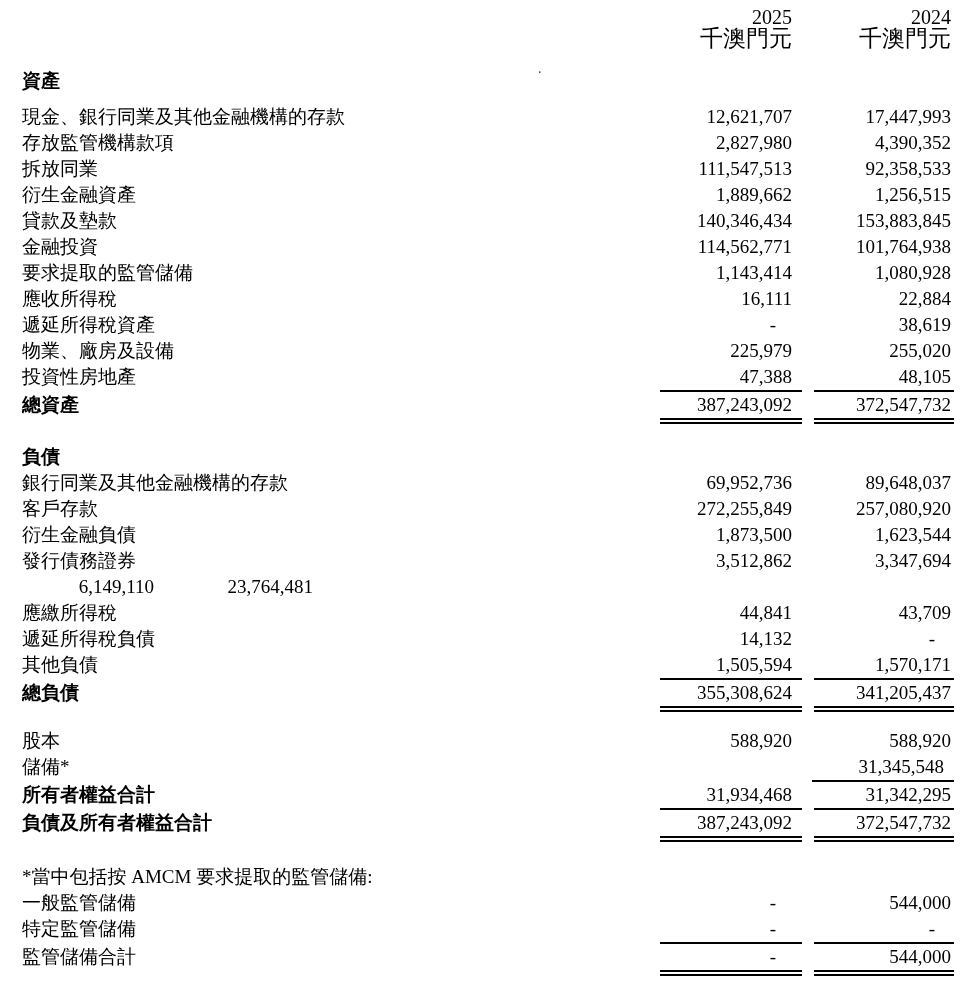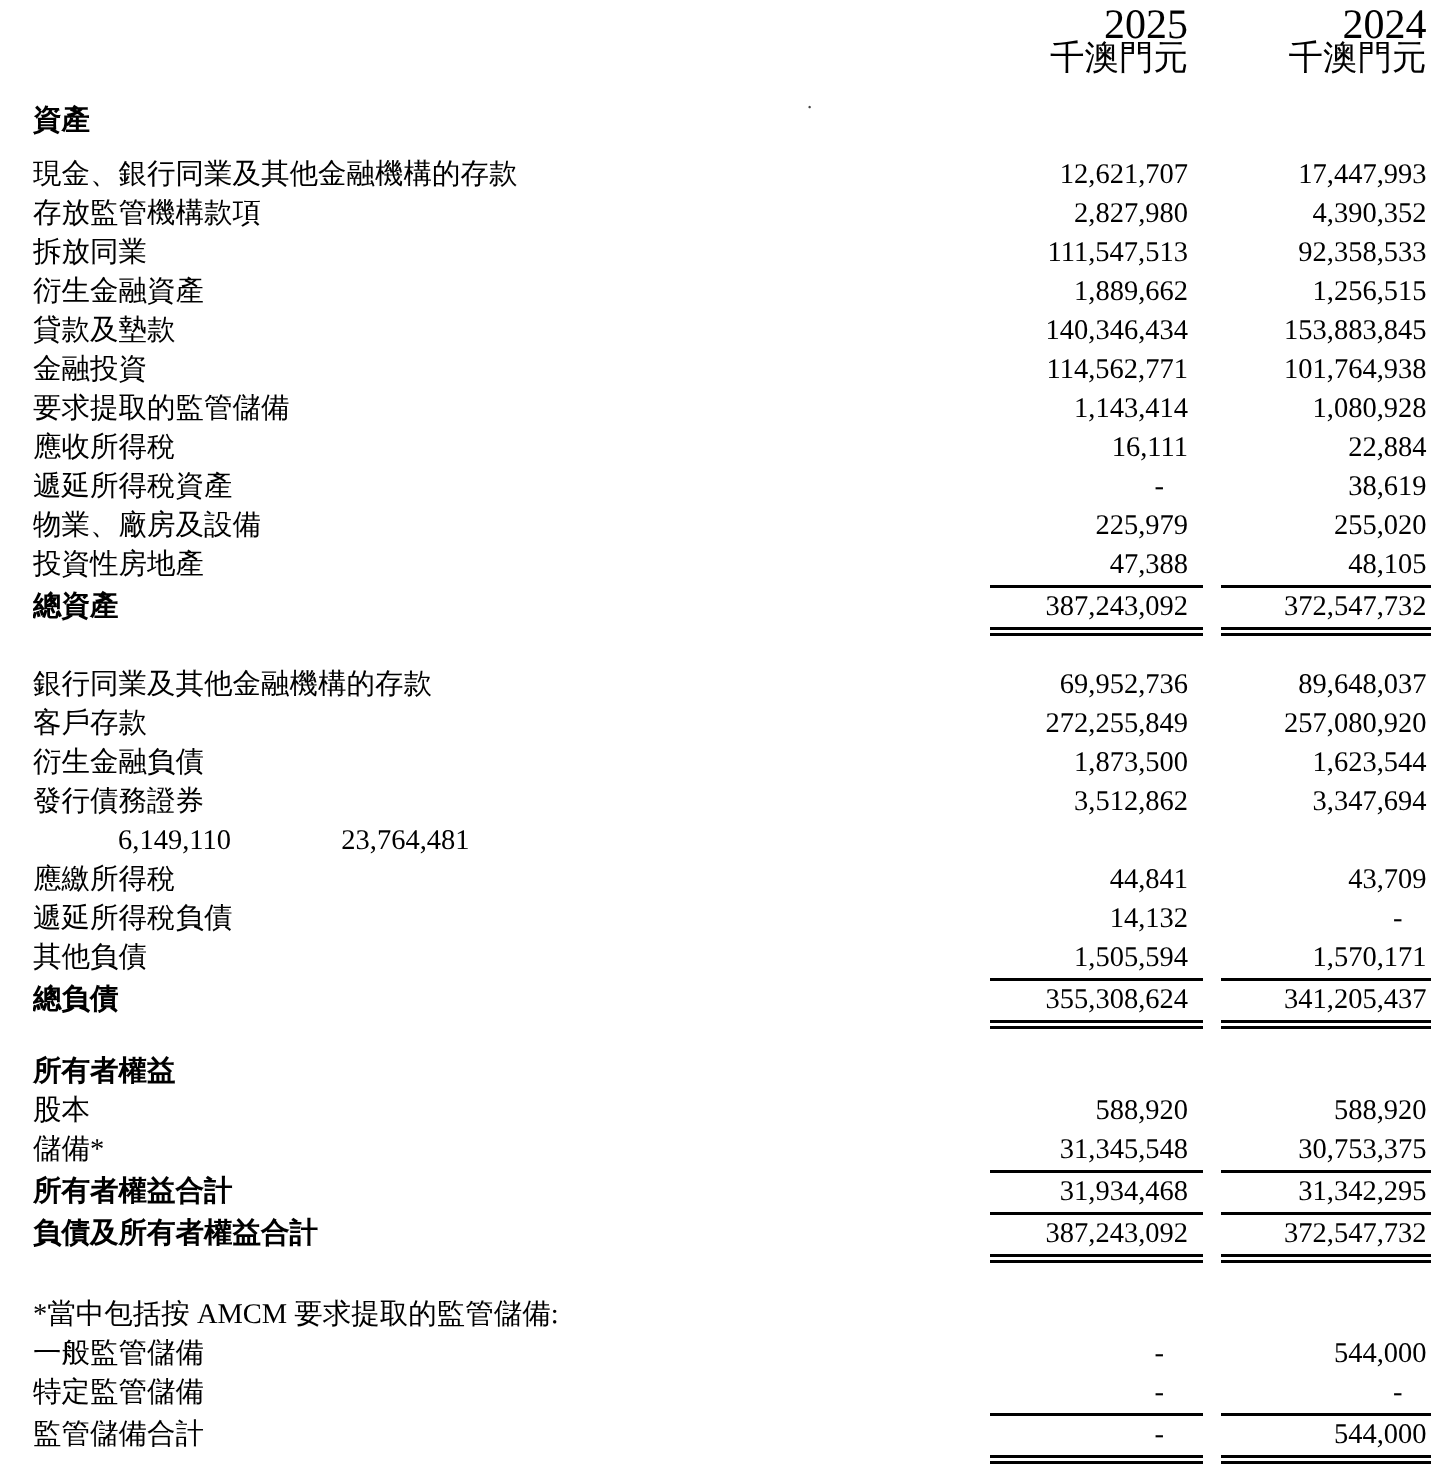--- a/index.html
+++ b/index.html
@@ -13,21 +13,21 @@
     color: #000;
     font-family: "Liberation Serif", "DejaVu Serif", serif;
     font-size: 19px;
     overflow: hidden;
   }
   .col-header { display: flex; }
   .col-header .spacer { flex: 1; }
   .hcell { box-sizing: border-box; text-align: right; }
   .hcell.c1 { width: 142px; padding-right: 10px; }
   .hcell.c2 { width: 140px; padding-right: 3px; margin-left: 12px; }
-  .hyear { line-height: 22px; font-size: 28px; }
+  .hyear { line-height: 22px; font-size: 20px; }
   .hunit { line-height: 22px; font-size: 23px; }
 
   .section-assets { margin-top: 18px; }
   .section-liabilities { margin-top: 20px; }
   .section-equity { margin-top: 16px; }
   .section-regulatory-reserves { margin-top: 22px; }
 
   .section-title { font-weight: bold; line-height: 26px; white-space: nowrap; }
   .section-assets .section-title { margin-bottom: 10px; }
   .section-note { line-height: 26px; white-space: nowrap; }
@@ -128,20 +128,21 @@
           <div class="cell c1 rule-single"><span>47,388</span></div>
           <div class="cell c2 rule-single"><span>48,105</span></div>
         </div>
         <div class="row">
           <div class="label bold">總資產</div>
           <div class="cell c1 rule-double"><span>387,243,092</span></div>
           <div class="cell c2 rule-double"><span>372,547,732</span></div>
         </div>
       </div>
       <div class="section section-liabilities">
+        <div class="section-title">負債</div>
         <div class="row">
           <div class="label">銀行同業及其他金融機構的存款</div>
           <div class="cell c1"><span>69,952,736</span></div>
           <div class="cell c2"><span>89,648,037</span></div>
         </div>
         <div class="row">
           <div class="label">客戶存款</div>
           <div class="cell c1"><span>272,255,849</span></div>
           <div class="cell c2"><span>257,080,920</span></div>
         </div>
@@ -174,30 +175,28 @@
           <div class="cell c1 rule-single"><span>1,505,594</span></div>
           <div class="cell c2 rule-single"><span>1,570,171</span></div>
         </div>
         <div class="row">
           <div class="label bold">總負債</div>
           <div class="cell c1 rule-double"><span>355,308,624</span></div>
           <div class="cell c2 rule-double"><span>341,205,437</span></div>
         </div>
       </div>
       <div class="section section-equity">
-        <div class="section-title">所有者權益</div>
         <div class="row">
           <div class="label">股本</div>
           <div class="cell c1"><span>588,920</span></div>
           <div class="cell c2"><span>588,920</span></div>
         </div>
         <div class="row">
           <div class="label">儲備*</div>
           <div class="cell c1 rule-single"><span>31,345,548</span></div>
-          <div class="cell c2 rule-single"><span>30,753,375</span></div>
         </div>
         <div class="row">
           <div class="label bold">所有者權益合計</div>
           <div class="cell c1 rule-single"><span>31,934,468</span></div>
           <div class="cell c2 rule-single"><span>31,342,295</span></div>
         </div>
         <div class="row">
           <div class="label bold">負債及所有者權益合計</div>
           <div class="cell c1 rule-double"><span>387,243,092</span></div>
           <div class="cell c2 rule-double"><span>372,547,732</span></div>

